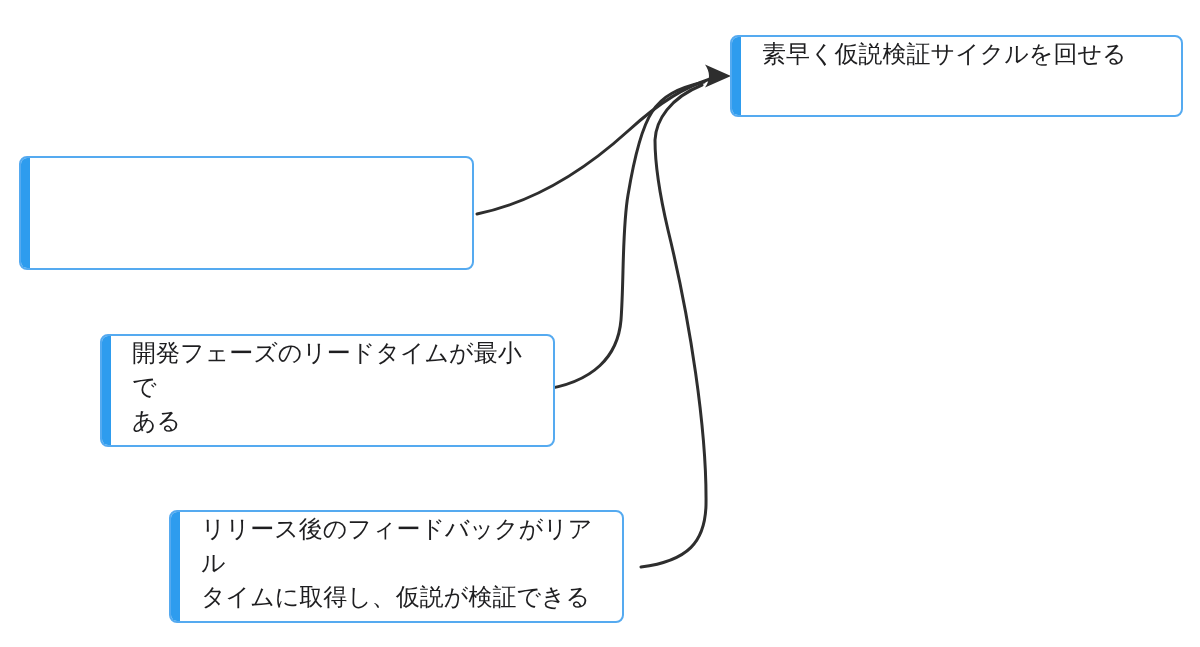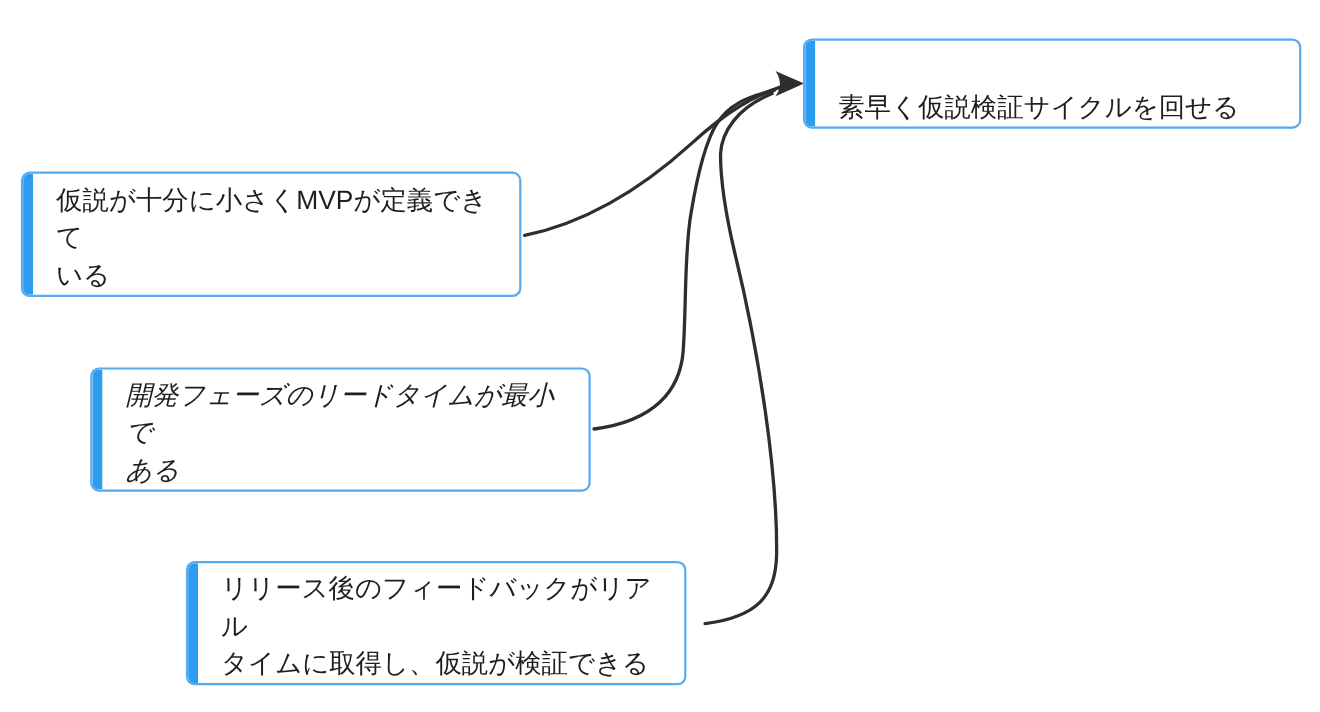--- a/index.html
+++ b/index.html
@@ -34,42 +34,42 @@
   .edges path.arrowhead {
     fill: var(--edge);
     stroke: none;
   }
   .node {
     position: absolute;
     background: var(--node-bg);
     border: 2px solid var(--node-border);
     border-radius: 8px;
     display: flex;
-    align-items: flex-end;
+    align-items: flex-start;
     overflow: hidden;
   }
   .node .accent {
     position: absolute;
     left: 0;
     top: 0;
     bottom: 0;
     width: 9px;
     background: var(--node-accent);
   }
   .node .label {
     padding: 0 16px 0 30px;
     font-size: 24px;
     line-height: 34px;
     color: var(--text);
     white-space: pre-line;
   }
   
   #node-goal     { left: 730px; top: 35px;  width: 453px; height: 82px;  }
   #node-mvp      { left: 19px;  top: 156px; width: 455px; height: 114px; }
-  #node-leadtime { left: 82px;  top: 334px; width: 455px; height: 113px; font-style: italic; }
+  #node-leadtime { left: 100px;  top: 334px; width: 455px; height: 113px; }
   #node-feedback { left: 169px; top: 510px; width: 455px; height: 113px; }
 </style>
 </head>
 <body>
 
 <div class="canvas">
 
   <svg class="edges" viewBox="0 0 1200 647" xmlns="http://www.w3.org/2000/svg">
     <path class="edge" d="M 477 214 C 535 202, 585 170, 628 131 C 662 100, 686 87, 710 79"></path>
     <path class="edge" d="M 540 390 C 595 383, 618 355, 621 320 C 624 280, 622 230, 628 195 C 633 165, 640 130, 652 112 C 662 96, 678 88, 704 82"></path>
@@ -77,22 +77,20 @@
     <path class="arrowhead" d="M 731 76 L 705 64.5 Q 713 76 705 87.5 Z"></path>
   </svg>
 
   <div class="node" id="node-goal">
     <span class="accent"></span>
     <span class="label">素早く仮説検証サイクルを回せる</span>
   </div>
 
   <div class="node" id="node-mvp">
     <span class="accent"></span>
-    <span class="label">仮説が十分に小さくMVPが定義できて
-いる</span>
   </div>
 
   <div class="node" id="node-leadtime">
     <span class="accent"></span>
     <span class="label">開発フェーズのリードタイムが最小で
 ある</span>
   </div>
 
   <div class="node" id="node-feedback">
     <span class="accent"></span>

